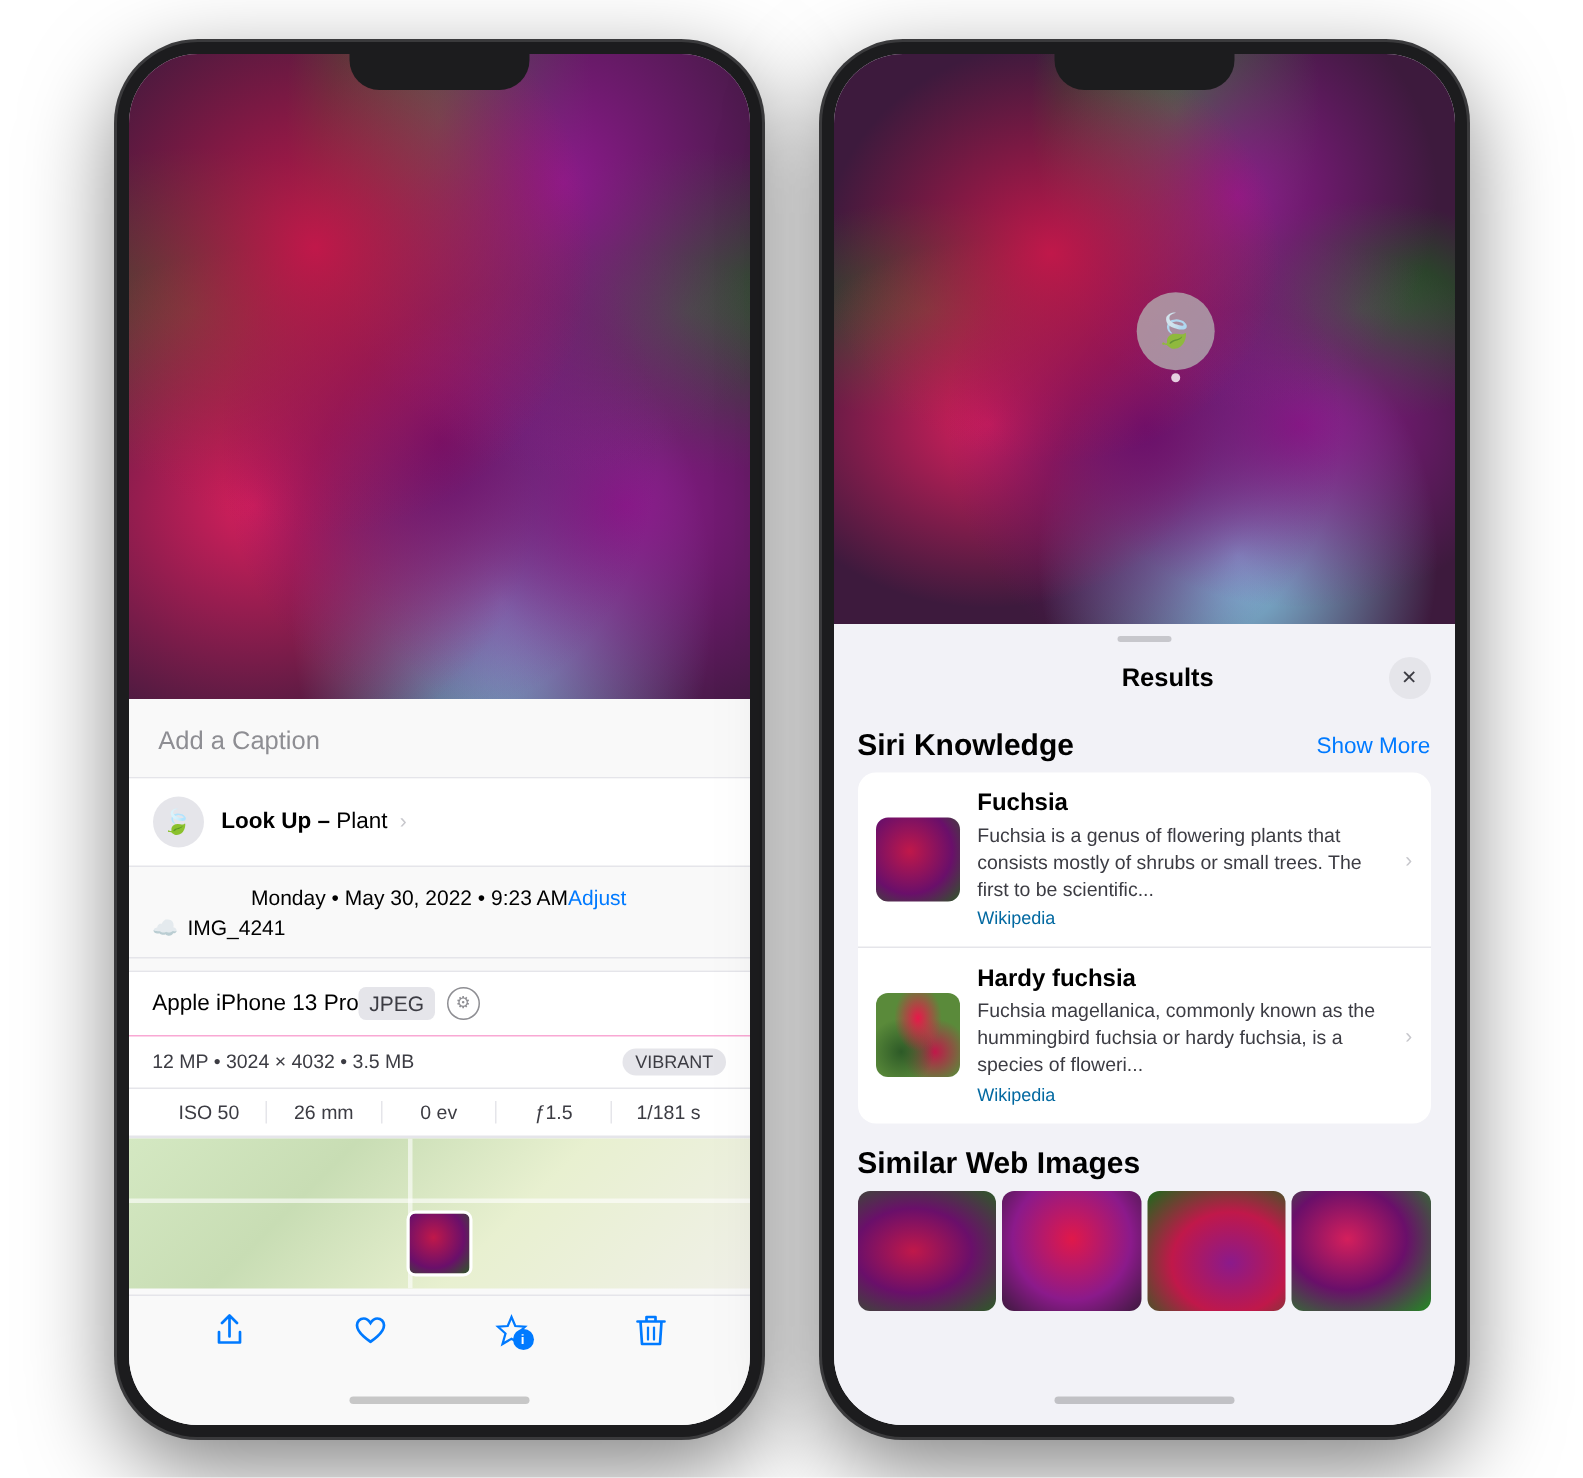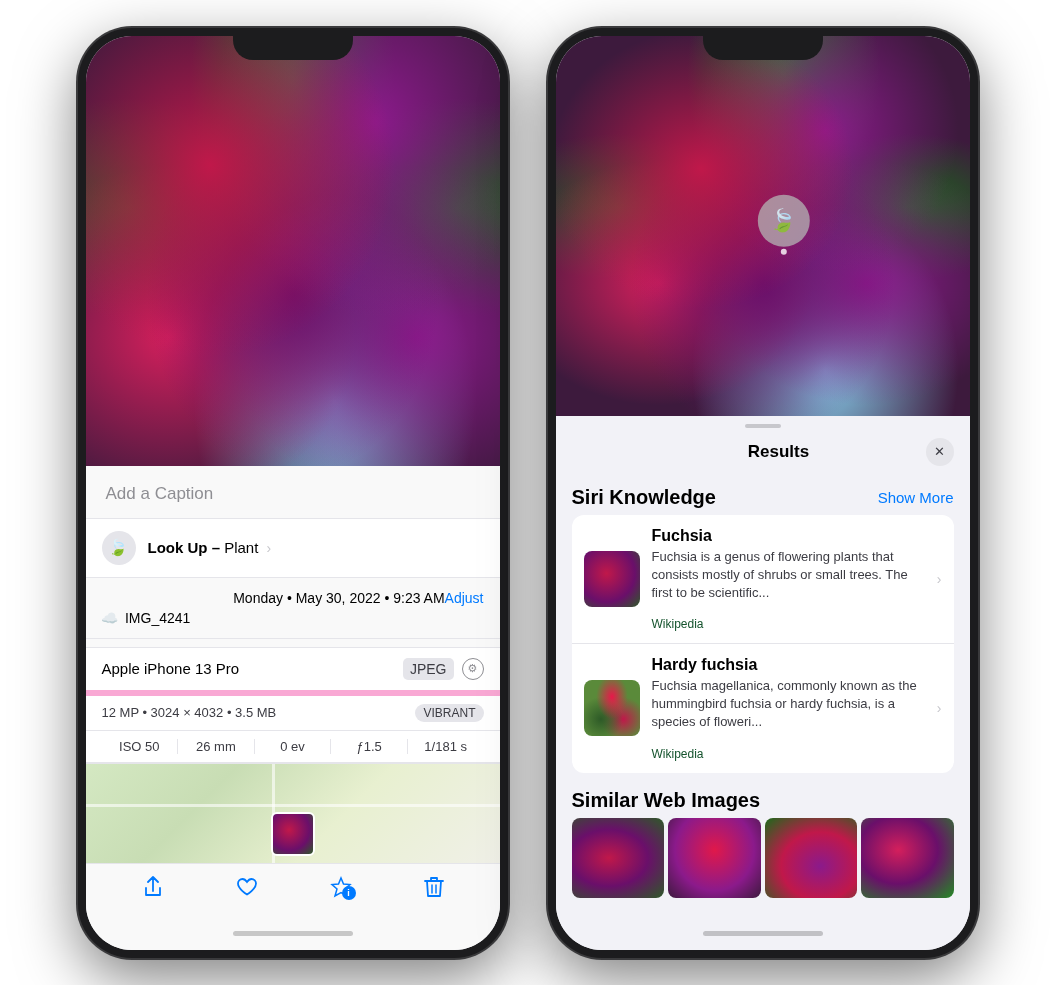--- a/index.html
+++ b/index.html
@@ -143,21 +143,21 @@
     }
 
     .info-section {
       padding: 12px 16px;
       border-bottom: 1px solid #e5e5ea;
       background: #f9f9f9;
     }
 
     .date-row {
       display: flex;
-      justify-content: flex-end;
+      justify-content: center;
       align-items: center;
       margin-bottom: 4px;
     }
 
     .date-text {
       font-size: 14px;
       color: #000;
     }
 
     .adjust-btn {
@@ -183,24 +183,23 @@
 
     .device-section {
       background: #fff;
       margin: 8px 0 0;
       border-top: 1px solid #e5e5ea;
       border-bottom: 1px solid #e5e5ea;
     }
 
     .device-row {
       display: flex;
-      justify-content: space-between;
       align-items: center;
       padding: 10px 16px;
-      border-bottom: 6px solid #f9a8d4;
+      border-bottom: 1px solid #f9a8d4;
     }
 
     .device-name {
       font-size: 15px;
       font-weight: 500;
       color: #000;
     }
 
     .device-badges {
       display: flex;
@@ -510,22 +509,22 @@
     }
 
     .knowledge-desc {
       font-size: 13px;
       color: #3c3c43;
       line-height: 1.4;
     }
 
     .knowledge-source {
       font-size: 12px;
-      color: #14532d;
-      margin-top: 15px;
+      color: #0369a1;
+      margin-top: 3px;
     }
 
     .knowledge-chevron {
       color: #c7c7cc;
       font-size: 14px;
       flex-shrink: 0;
     }
 
     .similar-section-title {
       font-size: 20px;

